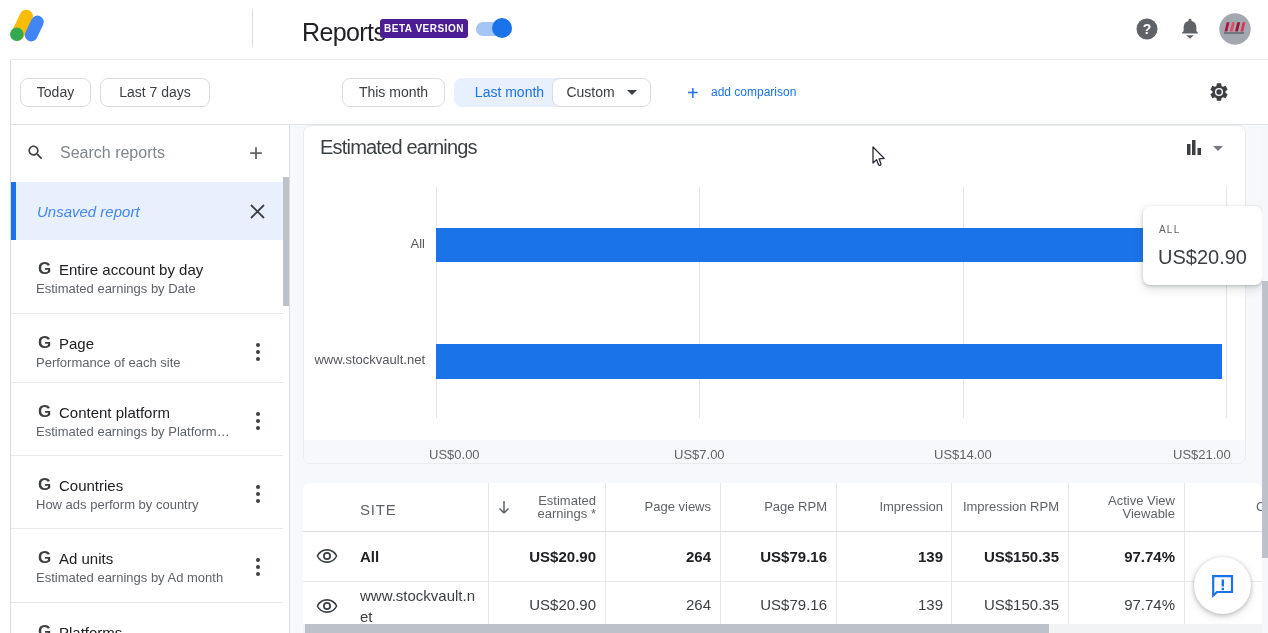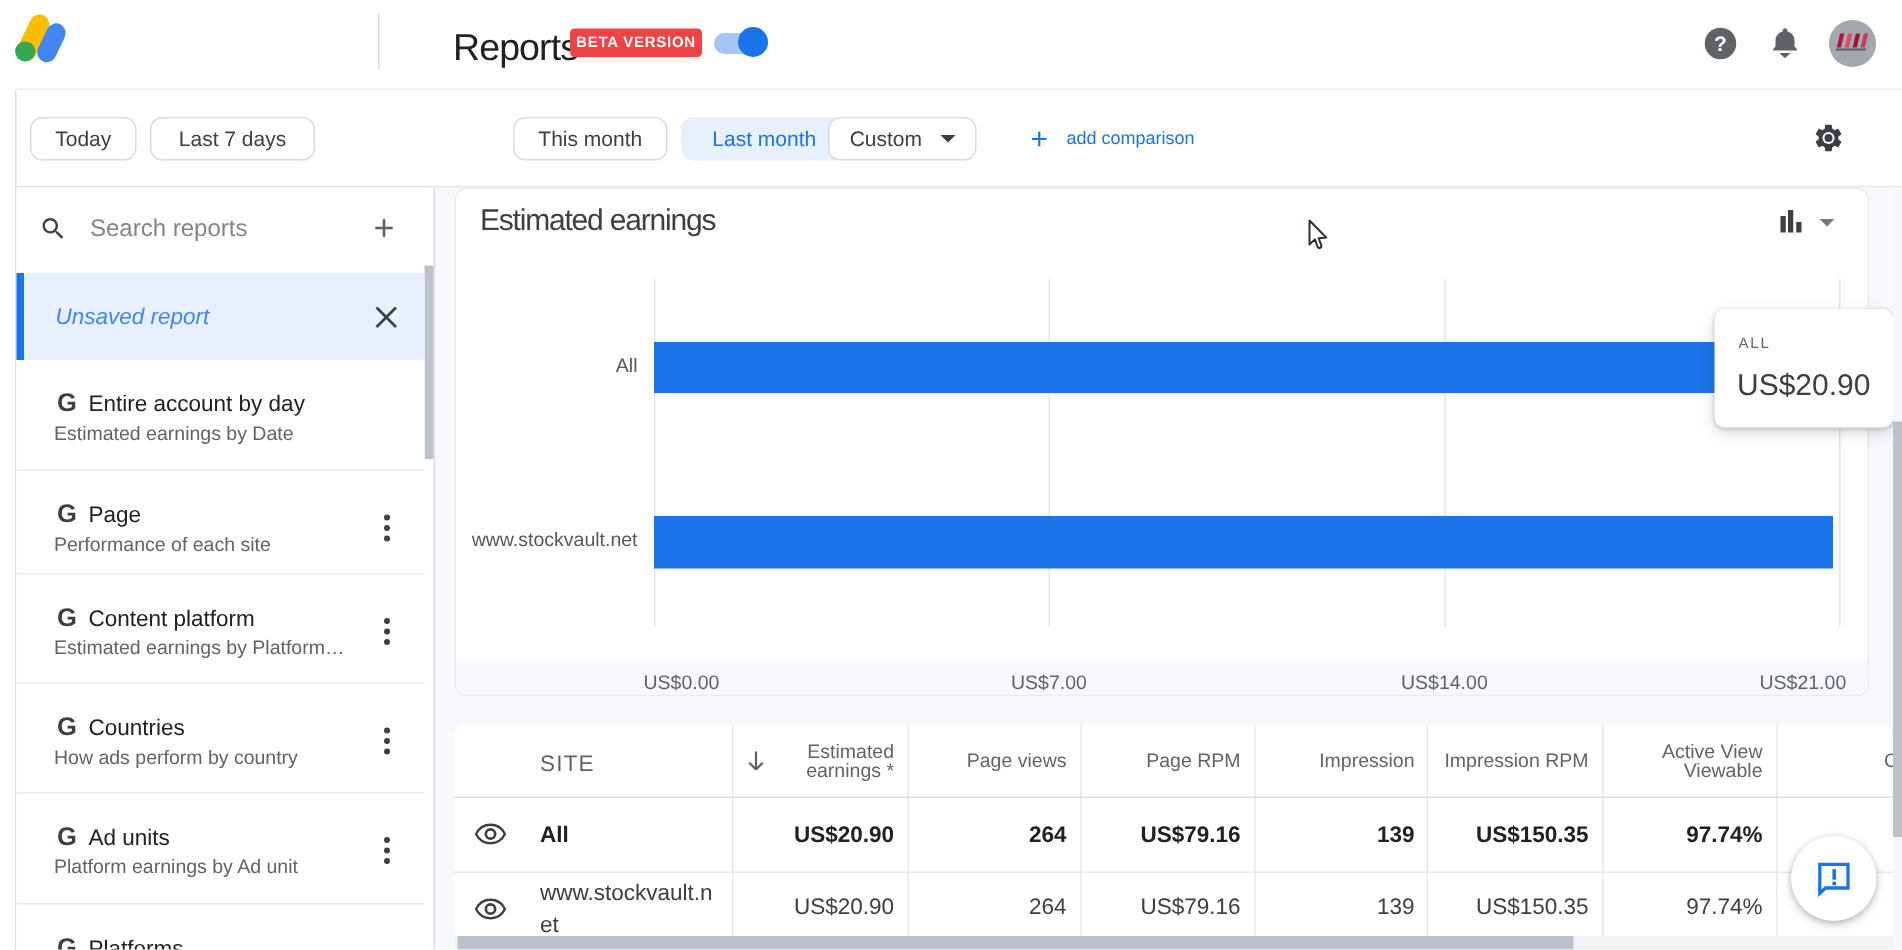--- a/index.html
+++ b/index.html
@@ -16,21 +16,21 @@
   <svg class="abs" style="left:10px;top:8px;" width="36" height="36" viewBox="0 0 36 36">
     <line x1="7.8" y1="26" x2="16.3" y2="8.3" stroke="#fbbc04" stroke-width="13.2" stroke-linecap="round"></line>
     <circle cx="6.8" cy="26.3" r="6.7" fill="#34a853"></circle>
     <line x1="21.2" y1="27" x2="27.4" y2="14" stroke="#4285f4" stroke-width="12.8" stroke-linecap="round"></line>
   </svg>
 
   <div class="abs" style="left:252px;top:9px;width:1px;height:38px;background:#dadce0;"></div>
 
   <div class="abs" style="left:302px;top:18px;font-size:25px;letter-spacing:-0.6px;color:#202124;">Reports</div>
 
-  <div class="abs" style="left:380px;top:19px;width:88px;height:19px;background:#ef4444;border-radius:3px;
+  <div class="abs" style="left:380px;top:19px;width:88px;height:19px;background:#4c1d95;border-radius:3px;
        color:#fff;font-size:10px;font-weight:bold;letter-spacing:0.5px;text-align:center;line-height:19.5px;">BETA VERSION</div>
 
   <div class="abs" style="left:476px;top:22px;width:36px;height:14px;border-radius:7px;background:#a6c5f7;"></div>
   <div class="abs" style="left:492px;top:18px;width:20px;height:20px;border-radius:50%;background:#1a73e8;"></div>
 
   <svg class="abs" style="left:1136px;top:18px;" width="22" height="22" viewBox="0 0 22 22">
     <circle cx="11" cy="11" r="10.5" fill="#5f6368"></circle>
     <text x="11" y="16" font-size="14" font-weight="bold" fill="#fff" text-anchor="middle" font-family="Liberation Sans,sans-serif">?</text>
   </svg>
 
@@ -123,21 +123,21 @@
     <div class="sub">How ads perform by country</div>
       <div class="kebab">
         <i></i>
         <i></i>
         <i></i>
       </div>
   </div>
   <div class="abs item div1" style="top:528px;">
     <span class="g">G</span>
       <span class="t">Ad units</span>
-    <div class="sub">Platform earnings by Ad unit</div>
+    <div class="sub">Estimated earnings by Ad month</div>
       <div class="kebab">
         <i></i>
         <i></i>
         <i></i>
       </div>
   </div>
   <div class="abs item div1" style="top:602px;">
     <span class="g">G</span>
       <span class="t">Platforms</span>
   </div>

